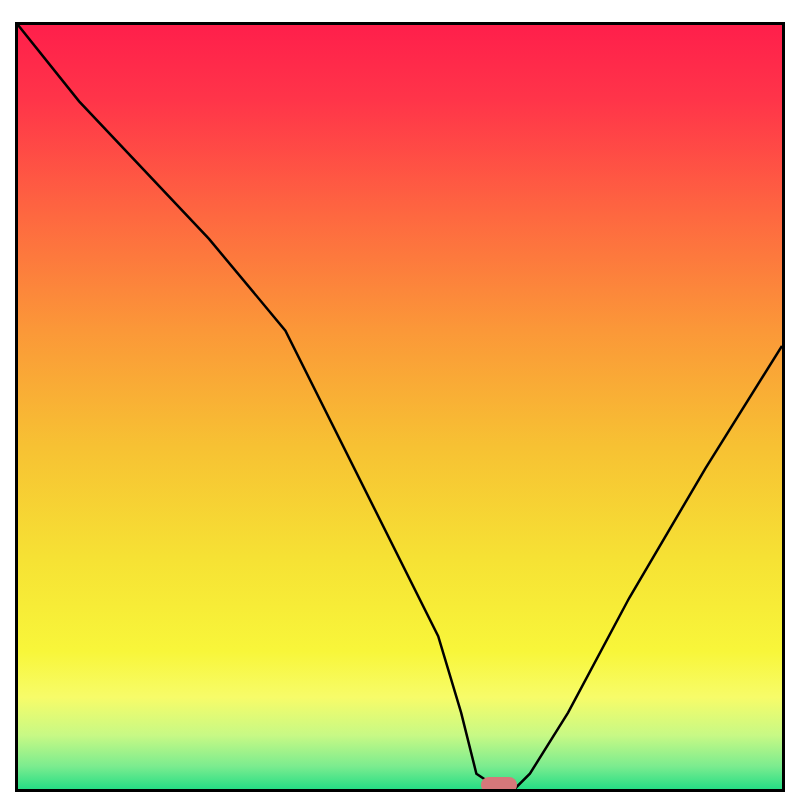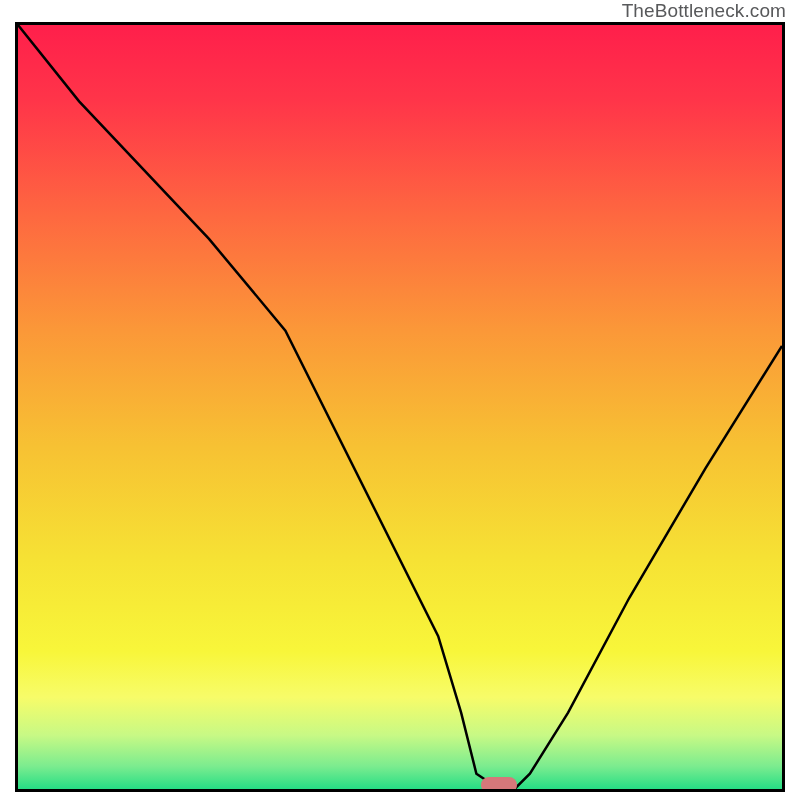--- a/index.html
+++ b/index.html
@@ -48,21 +48,20 @@
     font-weight: 500;
     color: #58595b;
     letter-spacing: 0.1px;
   }
 </style>
 </head>
 <body>
 
 <div class="container">
 
-  <div class="watermark">TheBottleneck.com</div>
 
   <div class="plot-area">
 
     <svg class="gradient-bg" viewBox="0 0 100 100" preserveAspectRatio="none">
       <defs>
         <linearGradient id="bg-grad" x1="0" y1="0" x2="0" y2="1">
             <stop offset="0%" stop-color="#ff1f4b"></stop>
             <stop offset="10%" stop-color="#ff3549"></stop>
             <stop offset="25%" stop-color="#fe6840"></stop>
             <stop offset="40%" stop-color="#fb9838"></stop>

